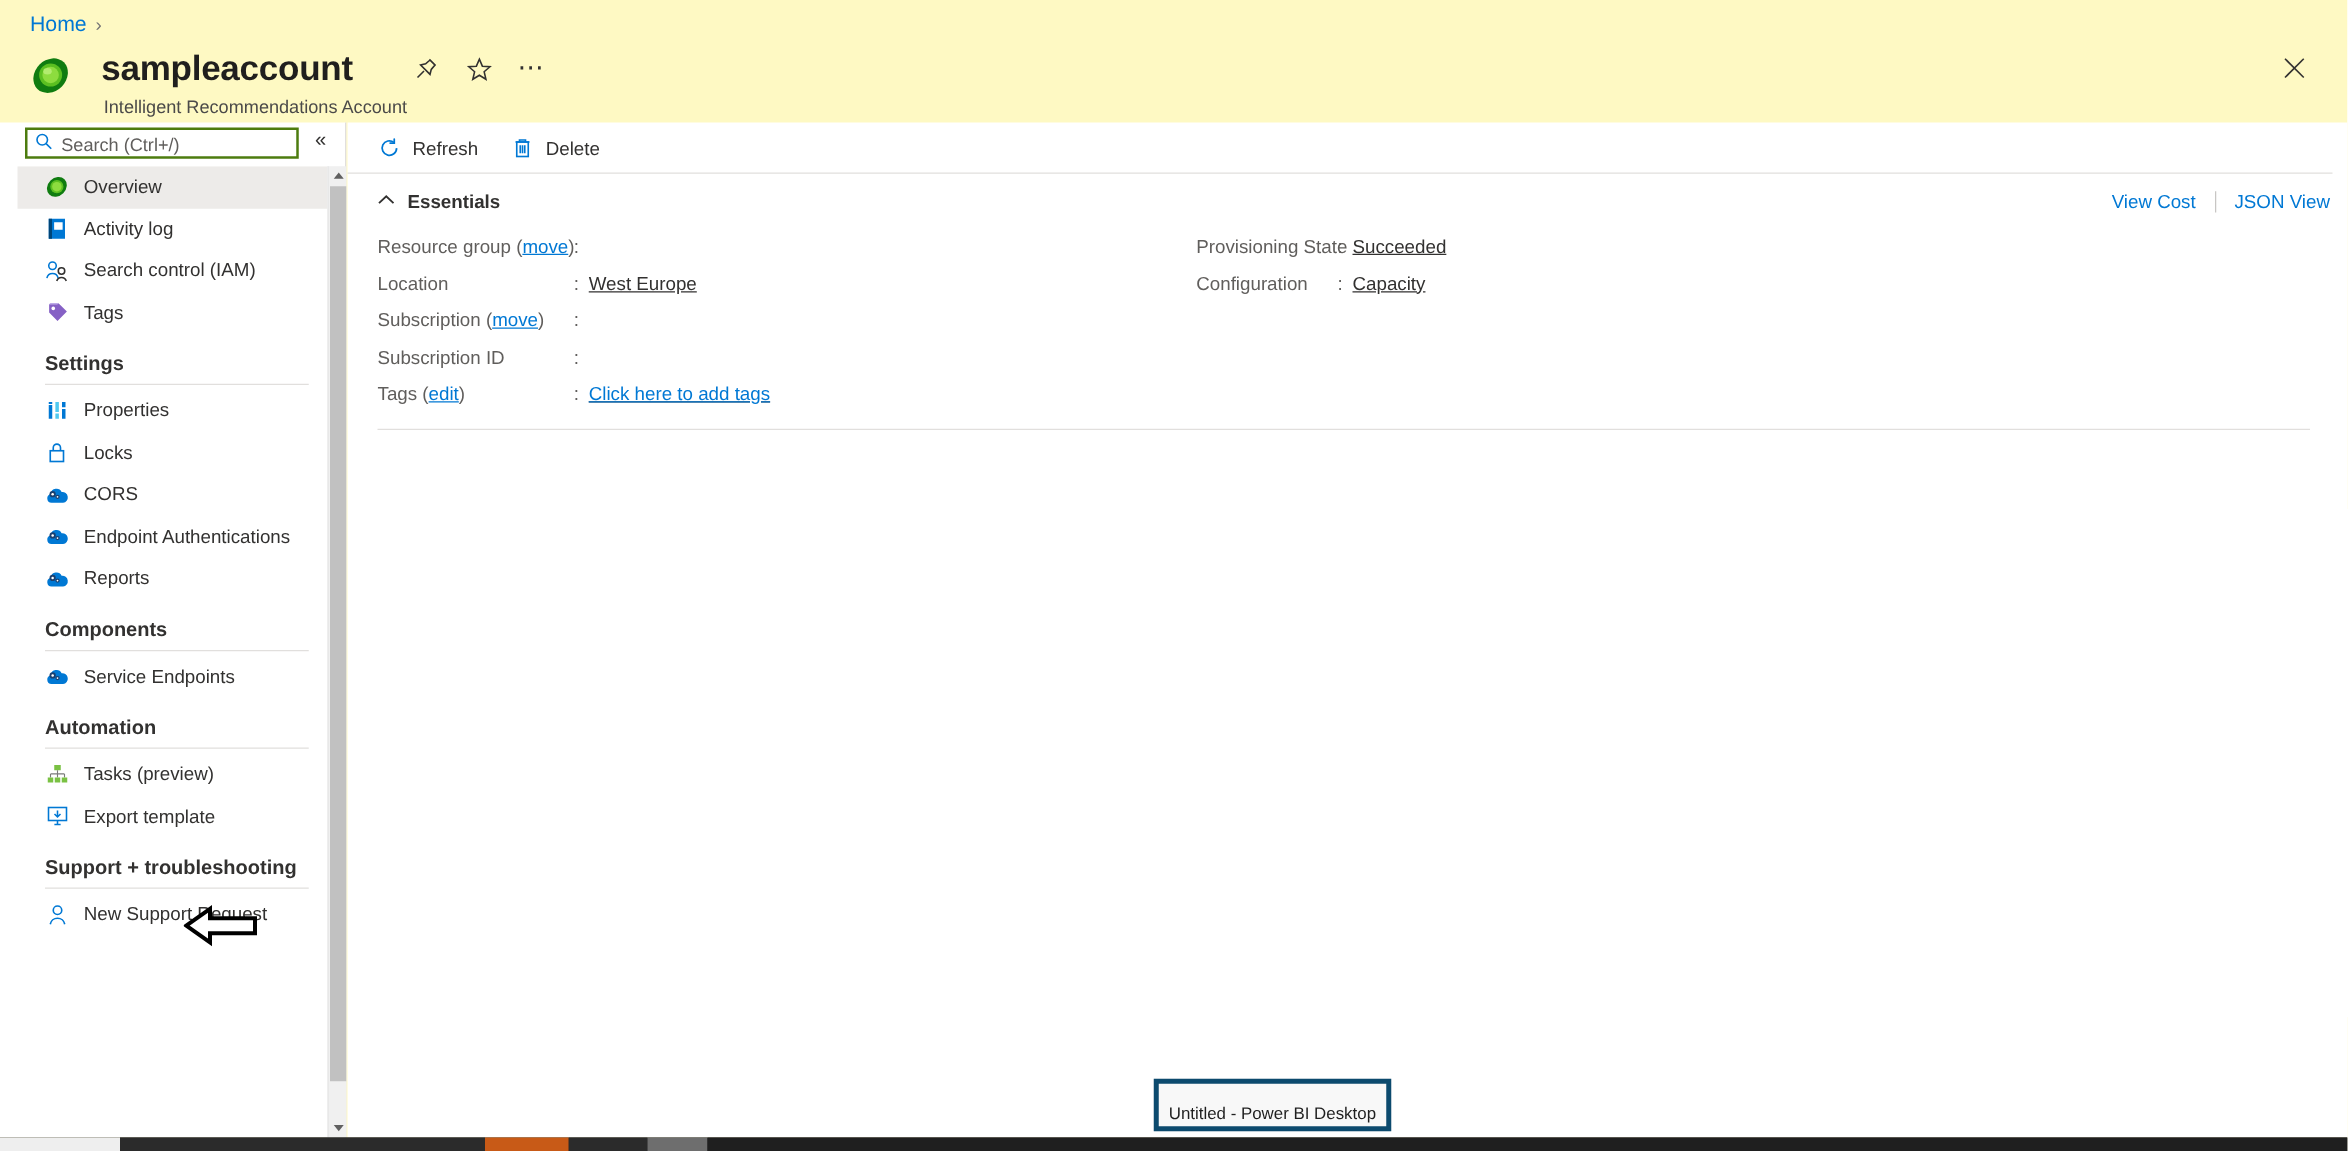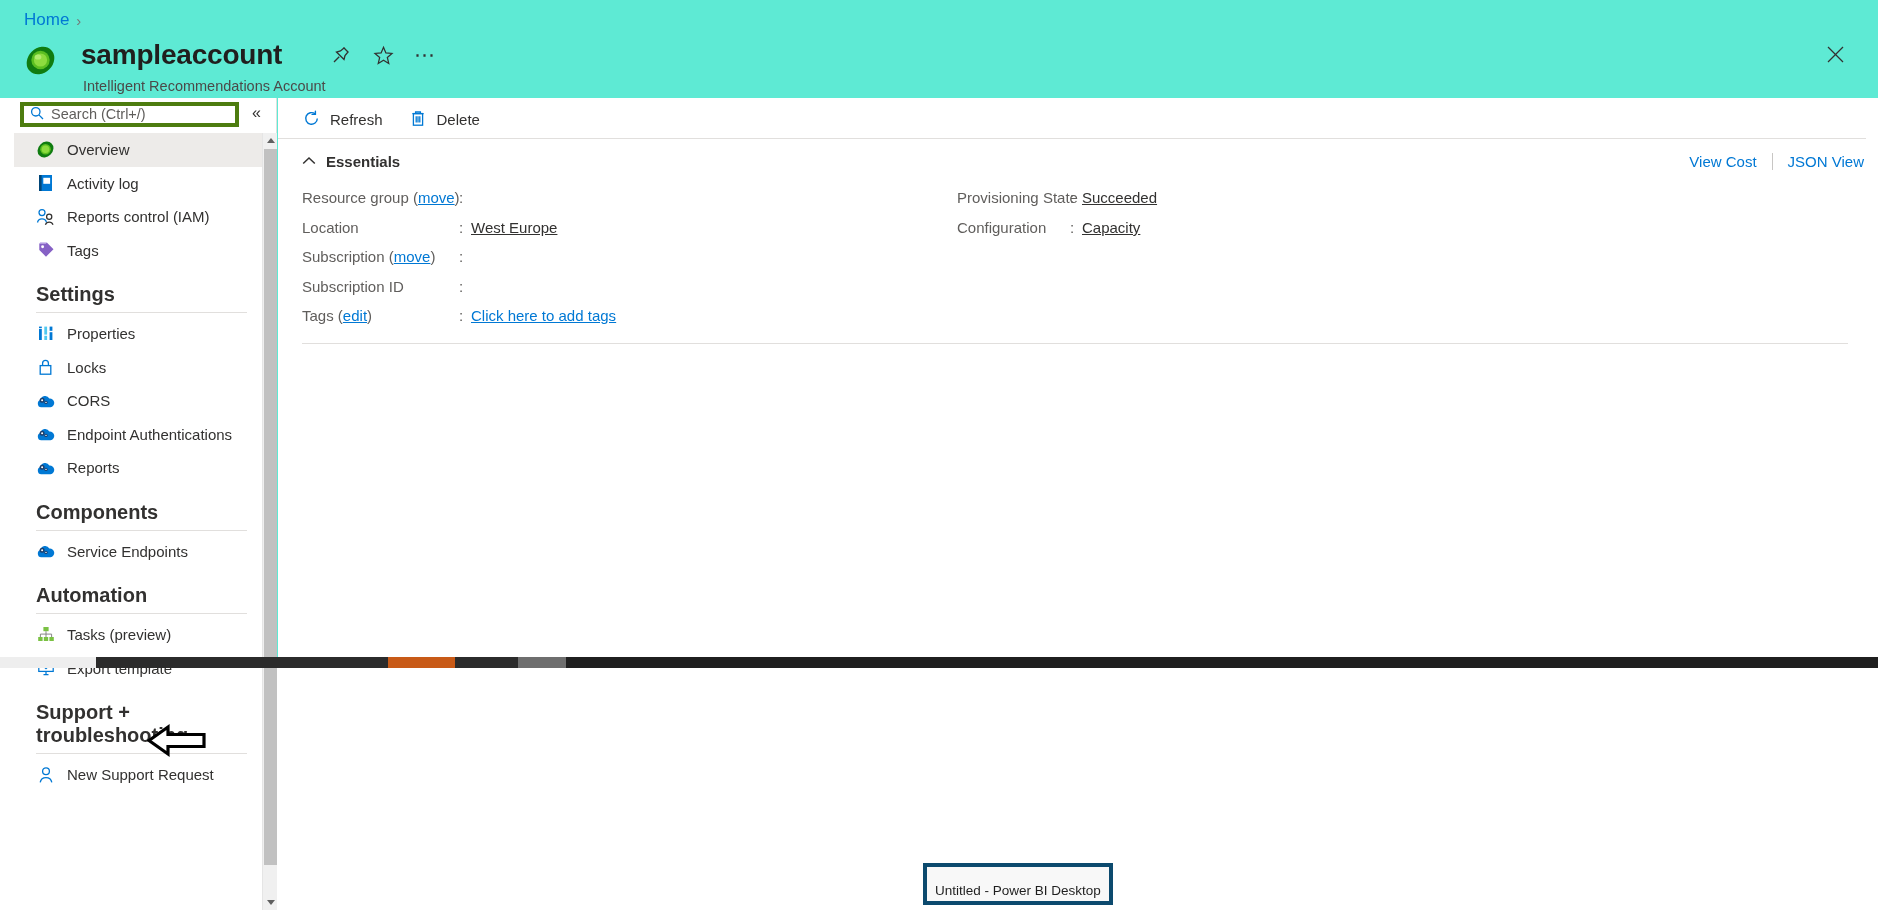--- a/index.html
+++ b/index.html
@@ -4,21 +4,21 @@
 <style>
   * { box-sizing: border-box; margin: 0; padding: 0; }
   html, body {
     width: 1878px; height: 921px;
     overflow: hidden;
     background: #ffffff;
     font-family: "Liberation Sans", sans-serif;
     font-size: 16px;
     color: #323130;
   }
-  #app { position: relative; width: 1878px; height: 668px; background:#5eead4; }
+  #app { position: relative; width: 1878px; height: 921px; background:#fef9c3; }
 
   
   .breadcrumb {
     position: absolute; left: 24px; top: 10px;
     font-size: 17px; display: flex; align-items: center; gap: 7px;
   }
   .breadcrumb a { color: #0078d4; text-decoration: none; cursor: pointer; }
   .breadcrumb .chev { color: #767676; font-size: 15px; }
 
   
@@ -49,22 +49,22 @@
   
   .left-pane {
     position: absolute; left: 0; top: 98px;
     width: 277px; height: 812px;
     background: #fff;
     border-right: 1px solid #e1dfdd;
   }
   .search-wrap { padding: 4px 20px 0 20px; position: relative; }
   .search-box {
     width: 219px; height: 25px;
-    border: 4px solid #4d7c0f; background: #fff;
-    display: flex; align-items: flex-start; padding-left: 6px;
+    border: 2px solid #4d7c0f; background: #fff;
+    display: flex; align-items: flex-end; padding-left: 6px;
   }
   .search-box input {
     border: none; outline: none; flex: 1;
     font-family: "Liberation Sans", sans-serif;
     font-size: 14.5px; color: #323130; padding-left: 7px;
     background: transparent;
   }
   .search-box input::placeholder { color: #605e5c; }
   .collapse-btn {
     position: absolute; left: 252px; top: 6px;
@@ -80,21 +80,21 @@
     height: 33.5px; display: flex; align-items: center;
     padding-left: 22px; cursor: pointer; gap: 12px;
   }
   .nav-item.selected { background: #edebe9; }
   .nav-item .label { font-size: 15px; color: #323130; white-space: nowrap; }
   .nav-icon { width: 19px; height: 19px; flex: none; display:flex; align-items:center; justify-content:center; }
   .nav-group {
     margin-top: 16px; padding-left: 22px; padding-right: 15px;
   }
   .nav-group .gtitle {
-    font-size: 20px; font-weight: 700; color: #323130; padding-bottom: 6px;
+    font-size: 16px; font-weight: 700; color: #323130; padding-bottom: 6px;
   }
   .nav-group .gline { height: 1px; background: #e1dfdd; margin-bottom: 4px; }
 
   
   .nav-sb {
     position: absolute; left: 262px; top: 0px; width: 15px; height: 777px;
     background: #f0f0f0; border-left: 1px solid #e5e5e5;
   }
   .nav-sb .arrow-up, .nav-sb .arrow-dn {
     position:absolute; left:0; width: 15px; height: 15px;
@@ -259,21 +259,21 @@
           </div>
           <div class="nav-item">
             <span class="nav-icon">
               <svg width="19" height="18" viewBox="0 0 19 18" fill="none" stroke="#0078d4" stroke-width="1.25">
                 <circle cx="6" cy="4.6" r="3"></circle>
                 <path d="M1.5 14.5 a4.6 4.6 0 0 1 9 0"></path>
                 <circle cx="13.2" cy="8.8" r="2.6" stroke="#323130"></circle>
                 <path d="M9.4 16.8 a4 4 0 0 1 7.6 0" stroke="#323130"></path>
               </svg>
             </span>
-            <span class="label">Reports control (IAM)</span>
+            <span class="label">Search control (IAM)</span>
           </div>
           <div class="nav-item">
             <span class="nav-icon">
               <svg width="18" height="18" viewBox="0 0 18 18">
                 <path d="M9.8 1.5 L16.5 8.2 L9 15.7 L2.3 9 L2.3 2.4 L8.9 2.4 Z" fill="#8661c5"></path>
                 <path d="M2.3 2.4 L8.9 2.4 L9.8 1.5 L3.2 1.5 Z" fill="#a98fe0"></path>
                 <circle cx="5.6" cy="5.7" r="1.45" fill="#ffffff"></circle>
               </svg>
             </span>
             <span class="label">Tags</span>

